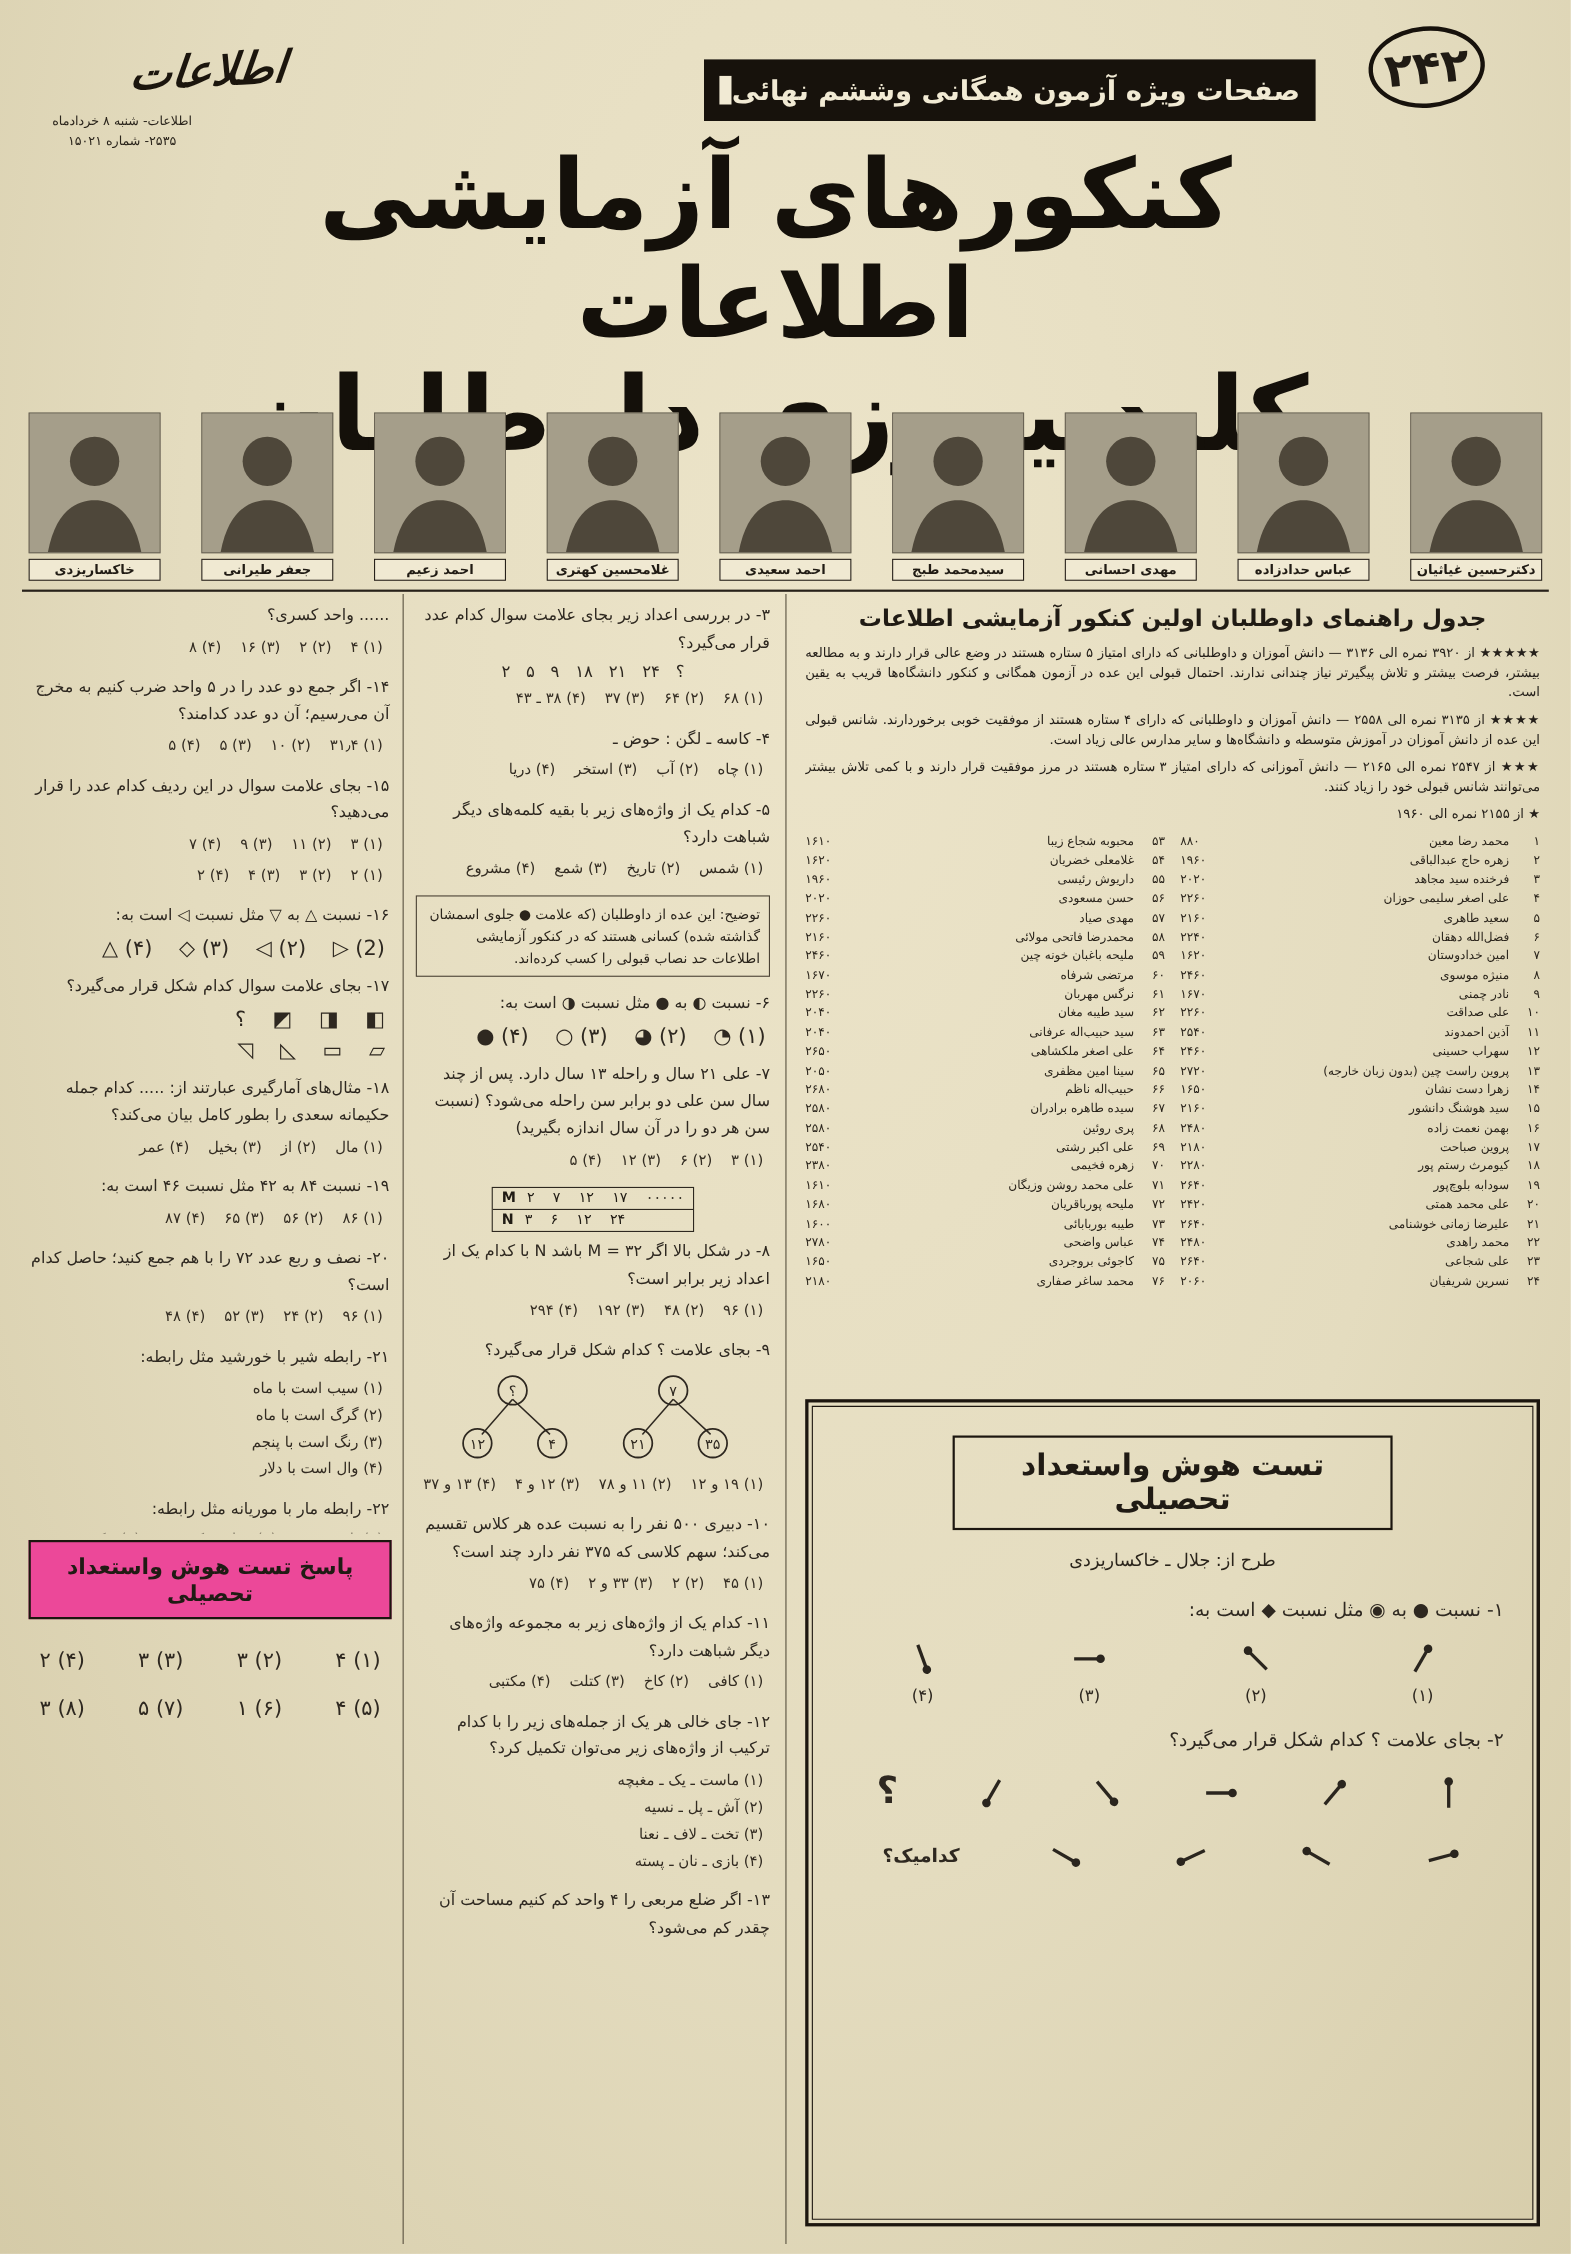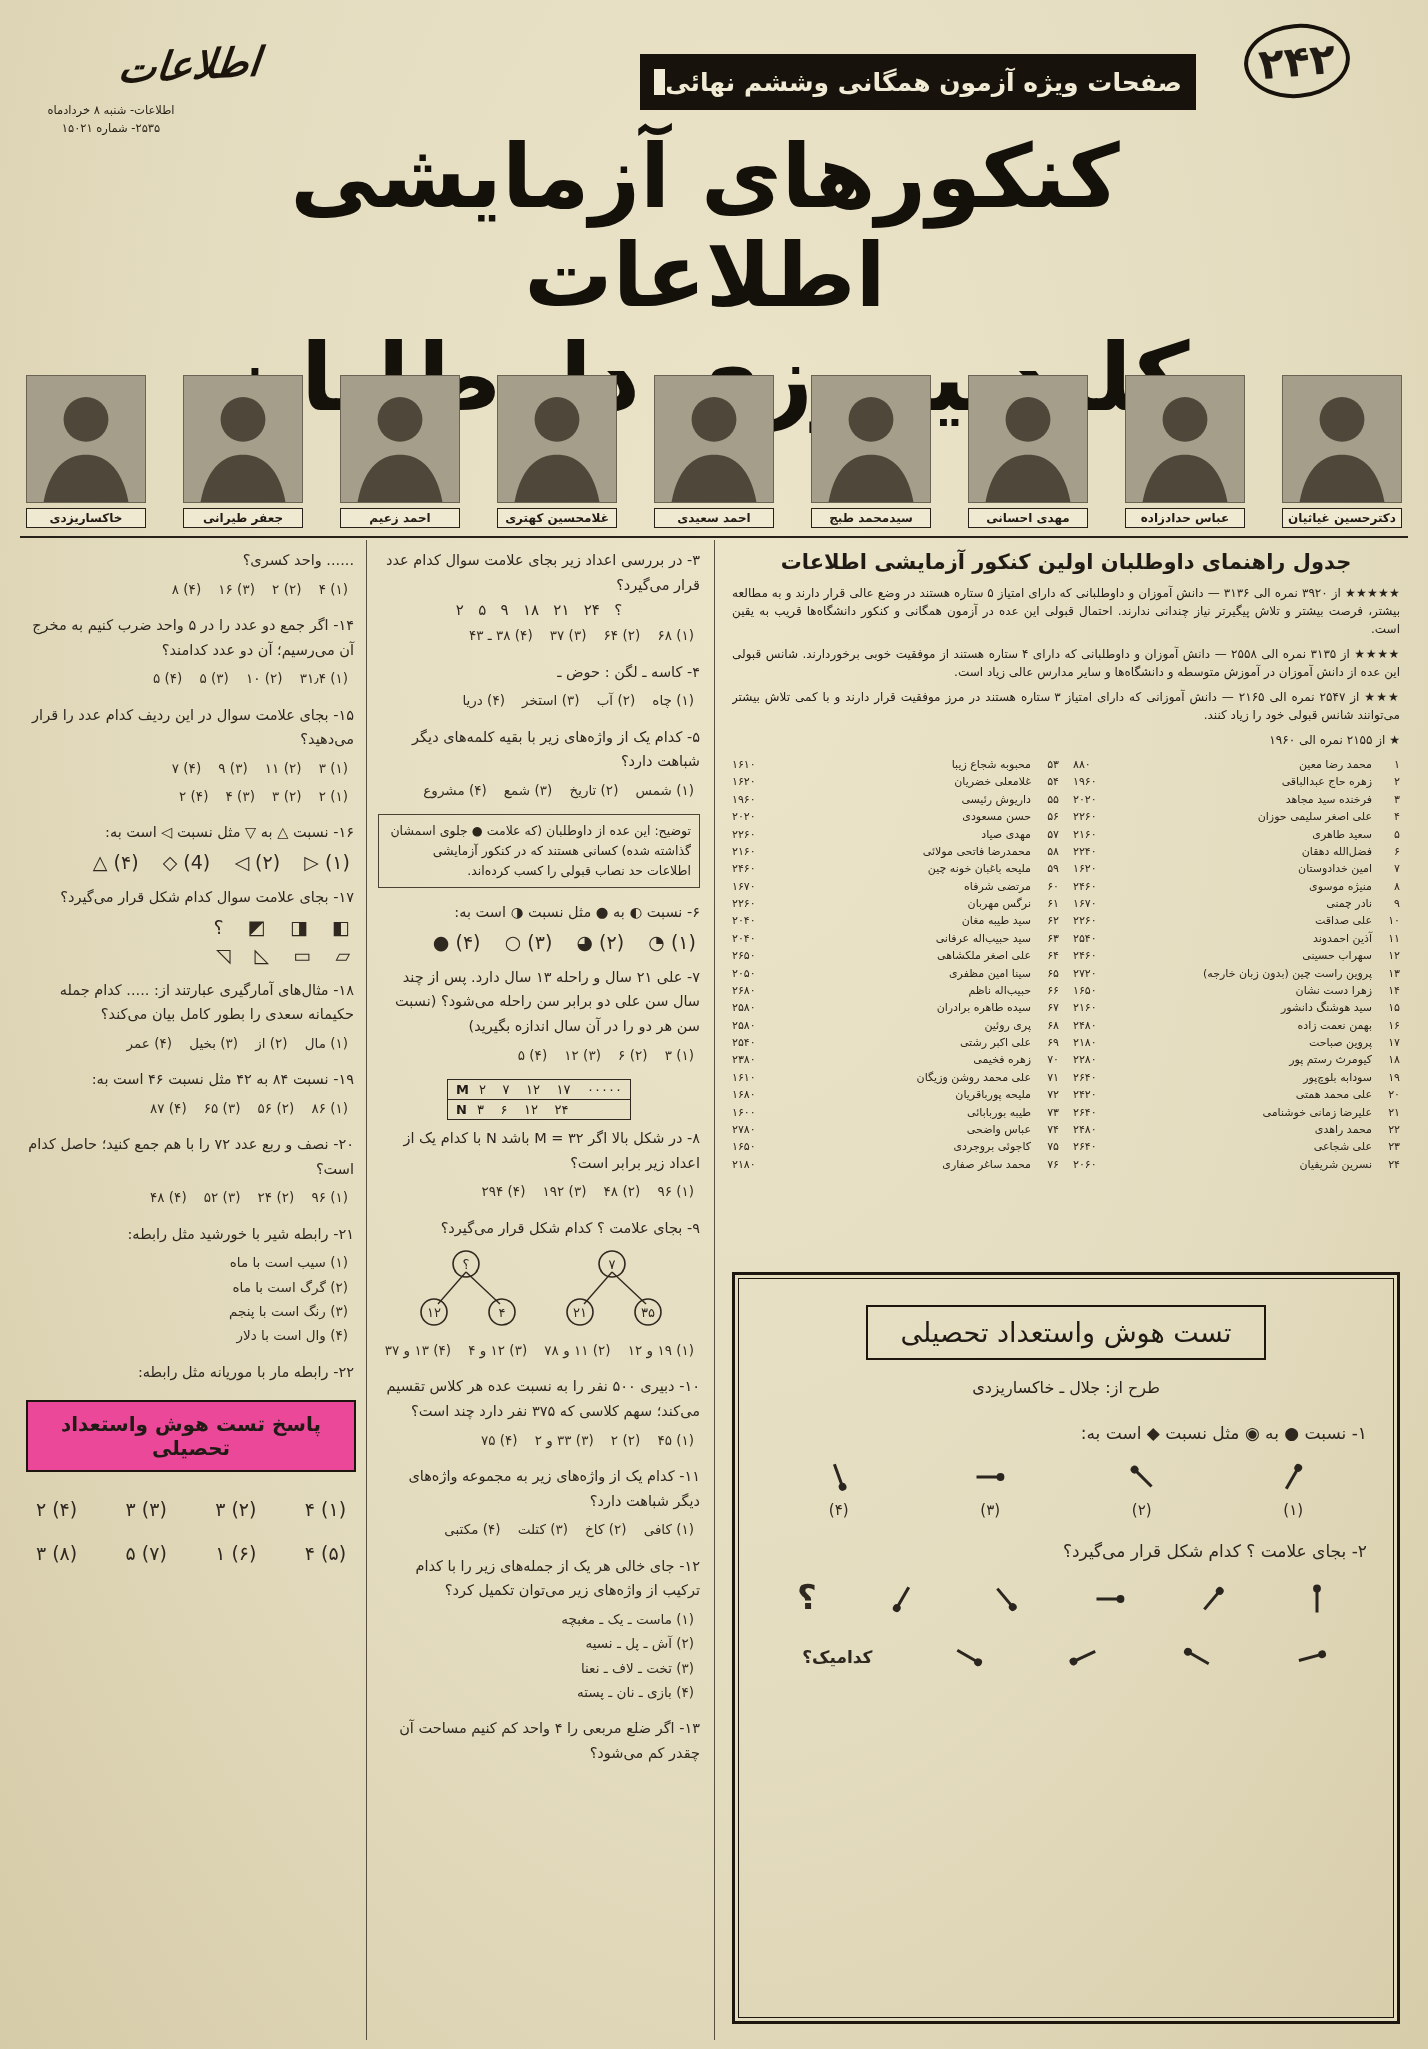--- a/index.html
+++ b/index.html
@@ -100,21 +100,21 @@
 
   
   .iq-box{
     position:absolute;top:1272px;right:28px;width:668px;height:752px;
     border:3px solid #1c160f;box-sizing:border-box;direction:rtl;
     box-shadow:inset 0 0 0 3px #e4dcbf, inset 0 0 0 4px #1c160f;
     padding:26px 24px;
   }
   .iq-title-box{
     width:380px;margin:4px auto 18px;border:2px solid #1c160f;
-    padding:10px 8px;text-align:center;font-size:27px;font-weight:normal;
+    padding:10px 8px;text-align:center;font-size:27px;font-weight:bold;
   }
   .iq-byline{text-align:center;font-size:16px;margin:10px 0 26px;color:#2a241b;}
   .iq-q{font-size:17px;margin:16px 6px 8px;color:#2e2820;}
   .iq-shape-row{
     display:flex;justify-content:space-around;align-items:flex-end;
     margin:16px 4px 22px;font-size:15px;color:#2e2820;
   }
   .iq-cell{display:flex;flex-direction:column;align-items:center;gap:6px;}
   .pin{width:36px;height:36px;display:inline-block;}
   .pin svg{width:100%;height:100%;display:block;}
@@ -665,21 +665,21 @@
       <div class="q-text">۱۴- اگر جمع دو عدد را در ۵ واحد ضرب کنیم به مخرج آن می‌رسیم؛ آن دو عدد کدامند؟</div>
       <div class="q-options">(۱) ۳۱٫۴    (۲) ۱۰    (۳) ۵    (۴) ۵</div>
     </div>
     <div class="q">
       <div class="q-text">۱۵- بجای علامت سوال در این ردیف کدام عدد را قرار می‌دهید؟</div>
       <div class="q-options">(۱) ۳    (۲) ۱۱    (۳) ۹    (۴) ۷</div>
       <div class="q-options">(۱) ۲    (۲) ۳    (۳) ۴    (۴) ۲</div>
     </div>
     <div class="q">
       <div class="q-text">۱۶- نسبت △ به ▽ مثل نسبت ◁ است به:</div>
-      <div class="q-shapes">(۱) ▷    (۲) ◁    (4) ◇    (۴) △</div>
+      <div class="q-shapes">(2) ▷    (۲) ◁    (۳) ◇    (۴) △</div>
     </div>
     <div class="q">
       <div class="q-text">۱۷- بجای علامت سوال کدام شکل قرار می‌گیرد؟</div>
       <div class="q-shapes">◧    ◨    ◩    ؟</div>
       <div class="q-shapes">▱    ▭    ◺    ◹</div>
     </div>
     <div class="q">
       <div class="q-text">۱۸- مثال‌های آمارگیری عبارتند از: ..... کدام جمله حکیمانه سعدی را بطور کامل بیان می‌کند؟</div>
       <div class="q-options">(۱) مال    (۲) از    (۳) بخیل    (۴) عمر</div>
     </div>

